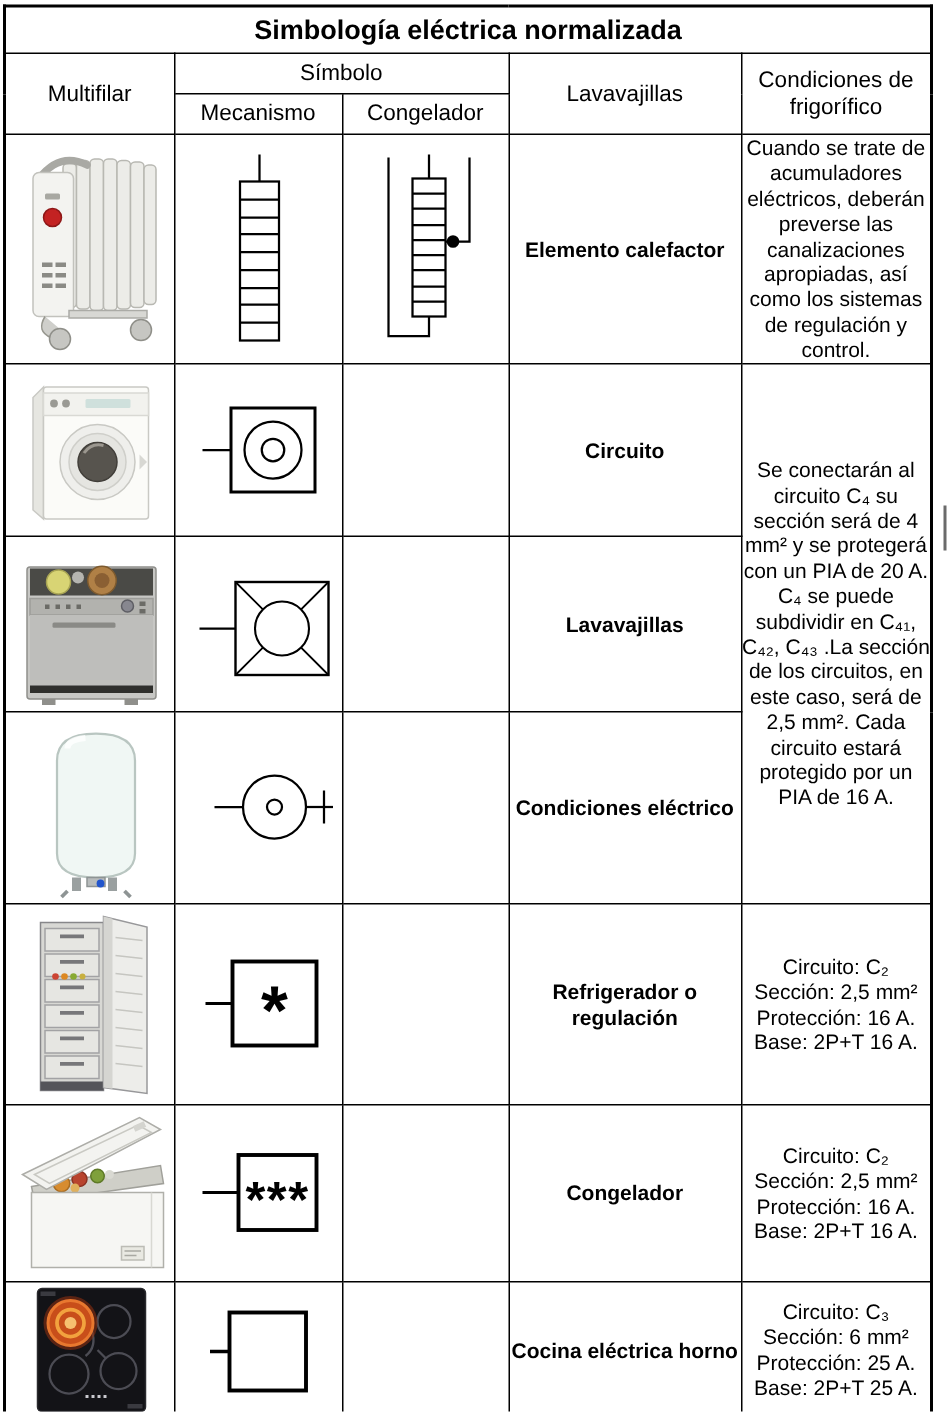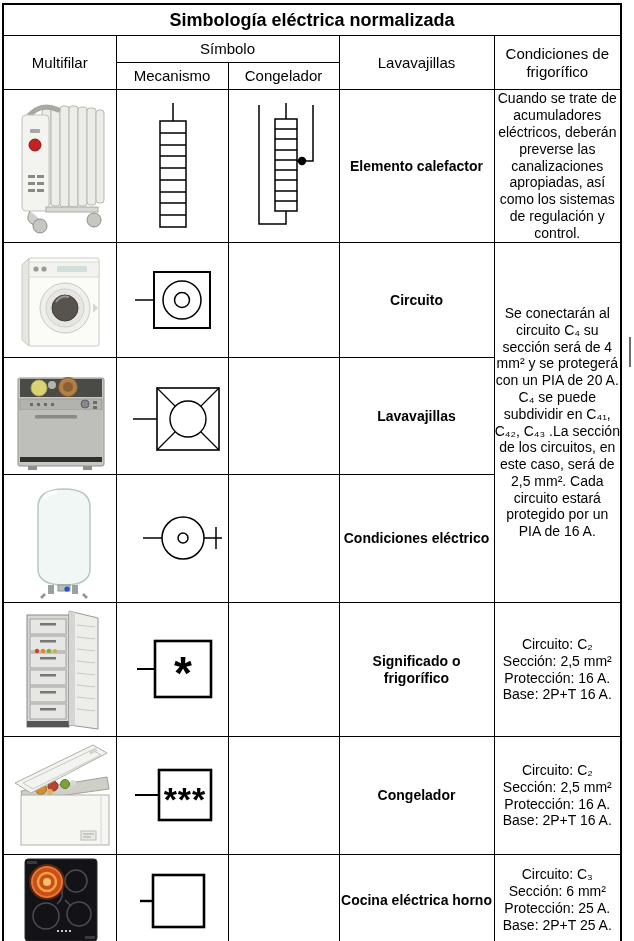--- a/index.html
+++ b/index.html
@@ -244,21 +244,21 @@
       </svg>
     </td>
     <td class="symb-cell">
       <svg width="112" height="133" viewBox="0 0 112 133">
         <path d="M20 66 H38" stroke="#000" stroke-width="2" fill="none"></path>
         <rect x="38" y="38" width="56" height="56" fill="#fff" stroke="#000" stroke-width="2.6"></rect>
         <text class="ast-text" x="66" y="86" font-size="46" text-anchor="middle">*</text>
       </svg>
     </td>
     <td class="symb-cell"></td>
-    <td class="sig-cell">Significado o frigorífico</td>
+    <td class="sig-cell">Refrigerador o regulación</td>
     <td class="cond-cell">Circuito: C₂
 Sección: 2,5 mm²
 Protección: 16 A.
 Base: 2P+T 16 A.</td>
   </tr>
 
   <tr style="height:117px">
     <td class="mech-cell">
       <svg width="110" height="113" viewBox="0 0 110 113">
         <polygon points="16,52 102,38 104,50 18,62" fill="#cfcfc8" stroke="#a0a09a"></polygon>

